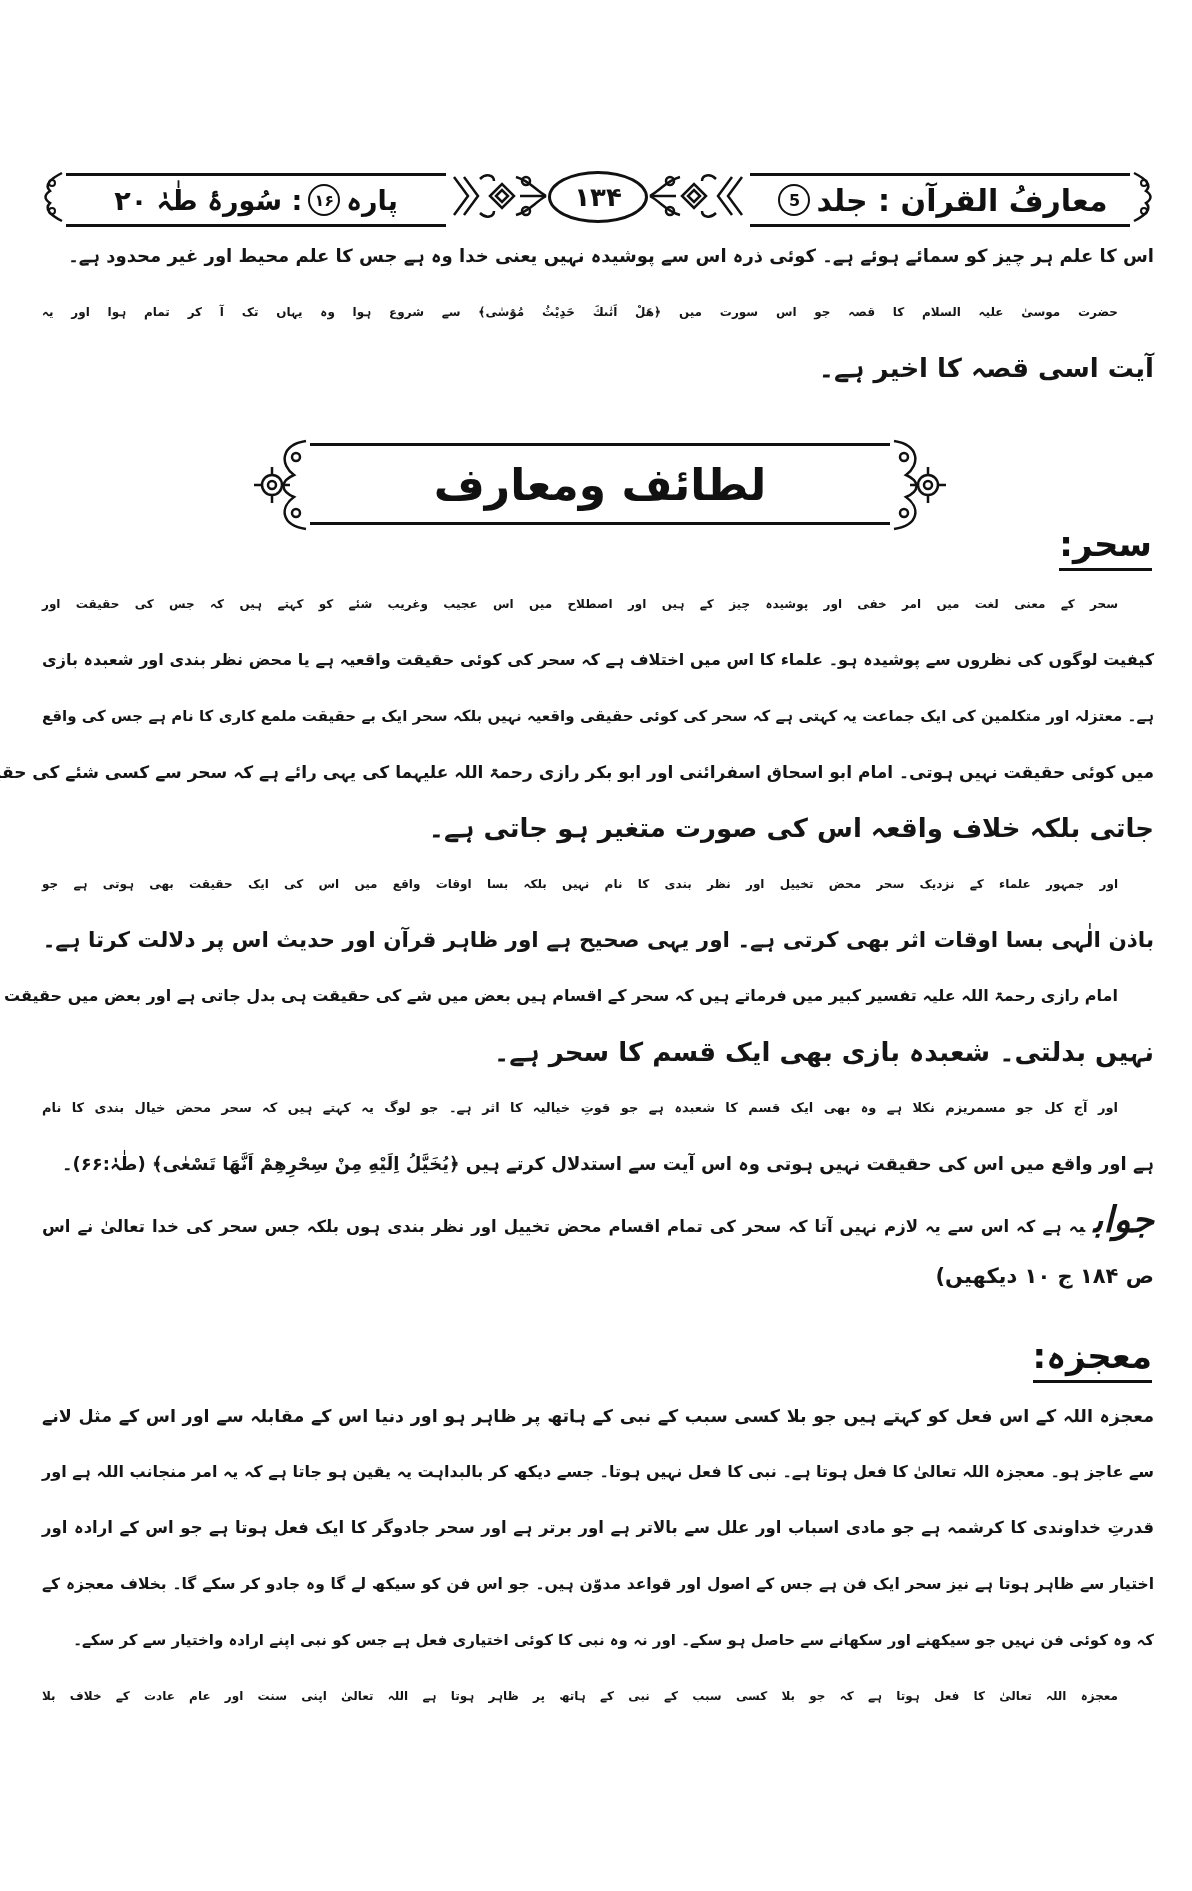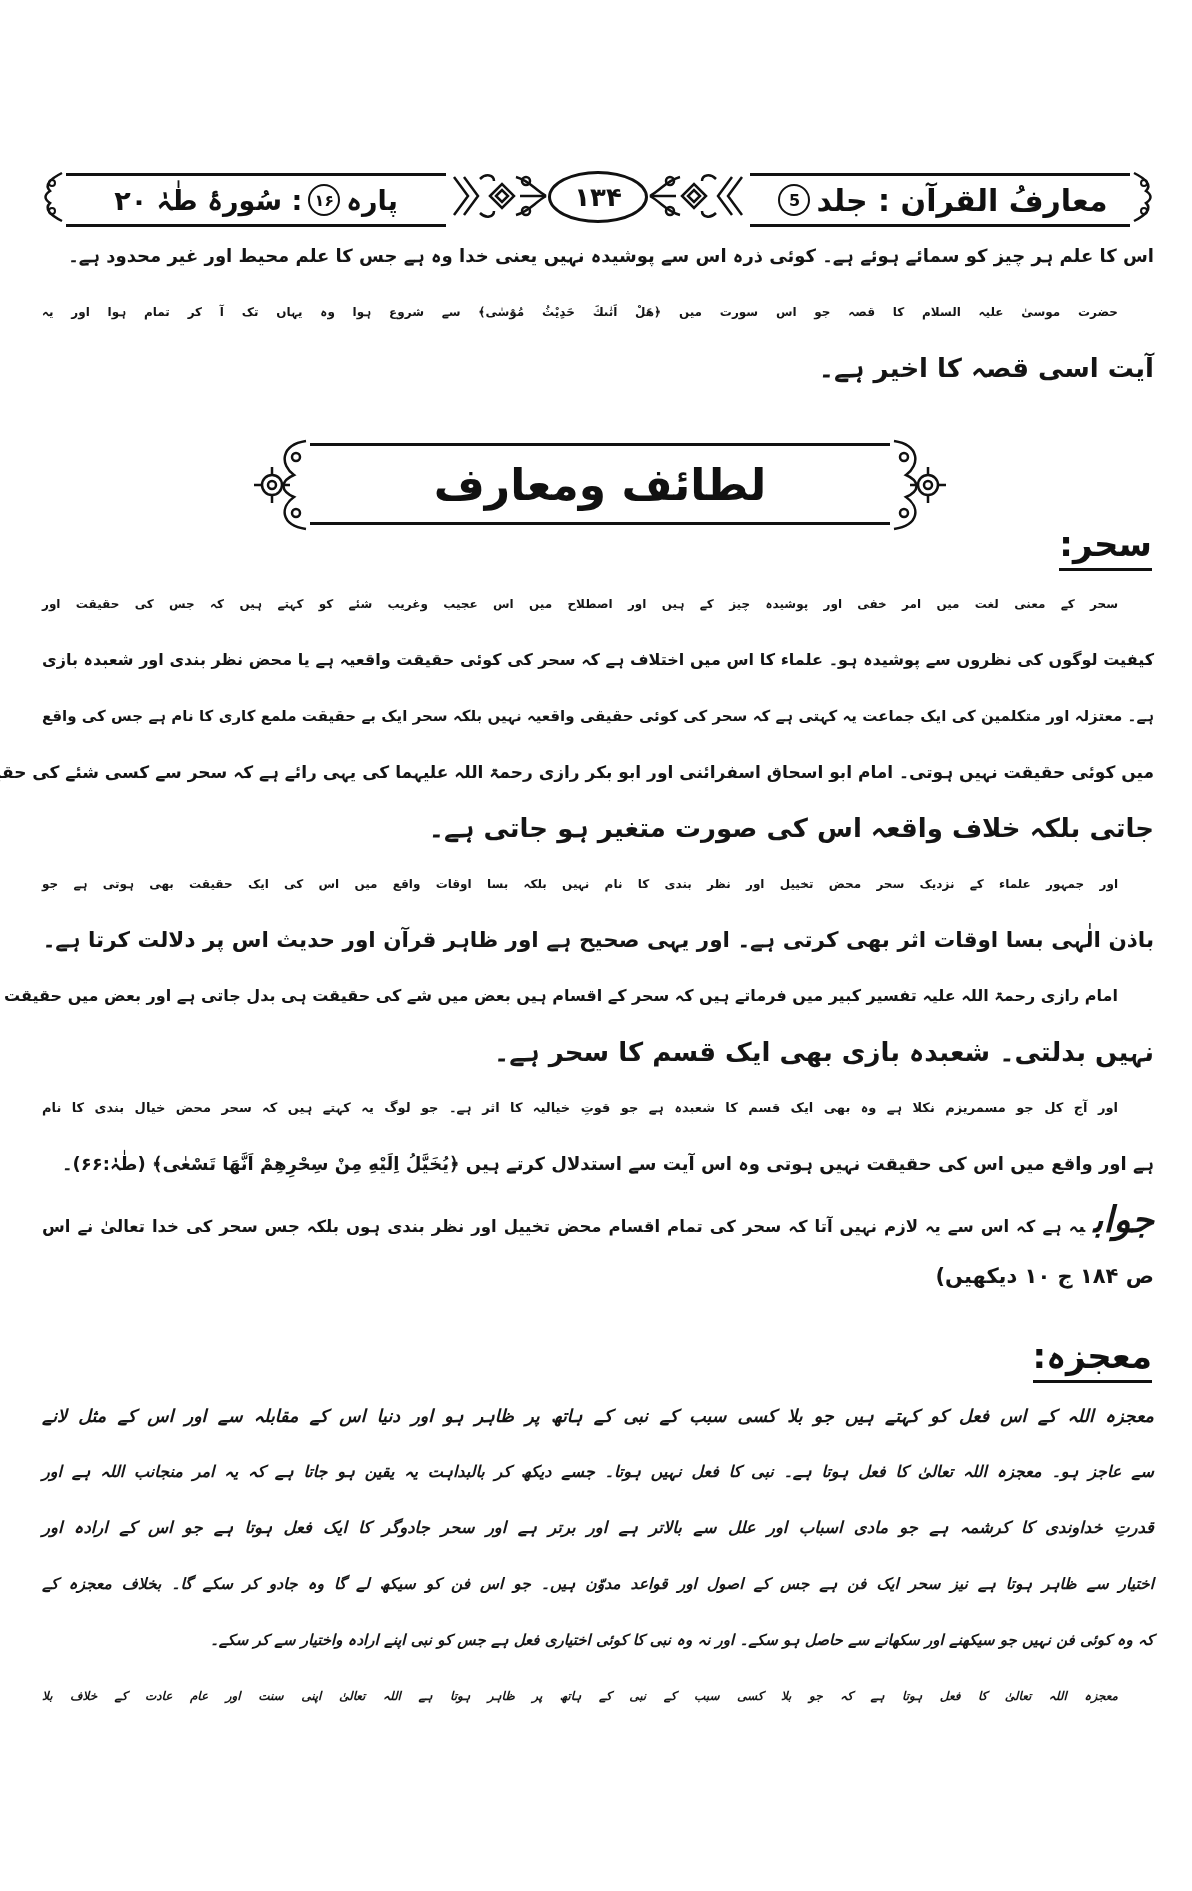--- a/index.html
+++ b/index.html
@@ -158,21 +158,21 @@
 
     <span class="line indent" style="font-size: 13px;">اور آج کل جو مسمریزم نکلا ہے وہ بھی ایک قسم کا شعبدہ ہے جو قوتِ خیالیہ کا اثر ہے۔ جو لوگ یہ کہتے ہیں کہ سحر محض خیال بندی کا نام</span>
     <span class="line last" style="font-size: 18px;">ہے اور واقع میں اس کی حقیقت نہیں ہوتی وہ اس آیت سے استدلال کرتے ہیں ﴿يُخَيَّلُ اِلَيْهِ مِنْ سِحْرِهِمْ اَنَّهَا تَسْعٰى﴾ (طٰہٰ:۶۶)۔</span>
 
     <span class="line" style="font-size: 16.5px;"><span class="jawab">جواب</span><span>یہ ہے کہ اس سے یہ لازم نہیں آتا کہ سحر کی تمام اقسام محض تخییل اور نظر بندی ہوں بلکہ جس سحر کی خدا تعالیٰ نے اس</span></span>
     <span class="line last" style="font-size:21px;">ص ۱۸۴ ج ۱۰ دیکھیں)</span>
   </div>
 
   <div class="sec" style="top:1336px;">معجزہ:</div>
 
-  <div class="txt" style="top:1388px;font-style:italic;">
+  <div class="txt" style="top:1388px;">
     <span class="line" style="font-size: 17.5px;">معجزہ اللہ کے اس فعل کو کہتے ہیں جو بلا کسی سبب کے نبی کے ہاتھ پر ظاہر ہو اور دنیا اس کے مقابلہ سے اور اس کے مثل لانے</span>
     <span class="line" style="font-size: 16px;">سے عاجز ہو۔ معجزہ اللہ تعالیٰ کا فعل ہوتا ہے۔ نبی کا فعل نہیں ہوتا۔ جسے دیکھ کر بالبداہت یہ یقین ہو جاتا ہے کہ یہ امر منجانب اللہ ہے اور</span>
     <span class="line" style="font-size: 16.5px;">قدرتِ خداوندی کا کرشمہ ہے جو مادی اسباب اور علل سے بالاتر ہے اور برتر ہے اور سحر جادوگر کا ایک فعل ہوتا ہے جو اس کے ارادہ اور</span>
     <span class="line" style="font-size: 15.5px;">اختیار سے ظاہر ہوتا ہے نیز سحر ایک فن ہے جس کے اصول اور قواعد مدوّن ہیں۔ جو اس فن کو سیکھ لے گا وہ جادو کر سکے گا۔ بخلاف معجزہ کے</span>
     <span class="line last" style="font-size: 15px;">کہ وہ کوئی فن نہیں جو سیکھنے اور سکھانے سے حاصل ہو سکے۔ اور نہ وہ نبی کا کوئی اختیاری فعل ہے جس کو نبی اپنے ارادہ واختیار سے کر سکے۔</span>
     <span class="line indent" style="font-size: 12px;">معجزہ اللہ تعالیٰ کا فعل ہوتا ہے کہ جو بلا کسی سبب کے نبی کے ہاتھ پر ظاہر ہوتا ہے اللہ تعالیٰ اپنی سنت اور عام عادت کے خلاف بلا</span>
   </div>
 
 </div>
 

